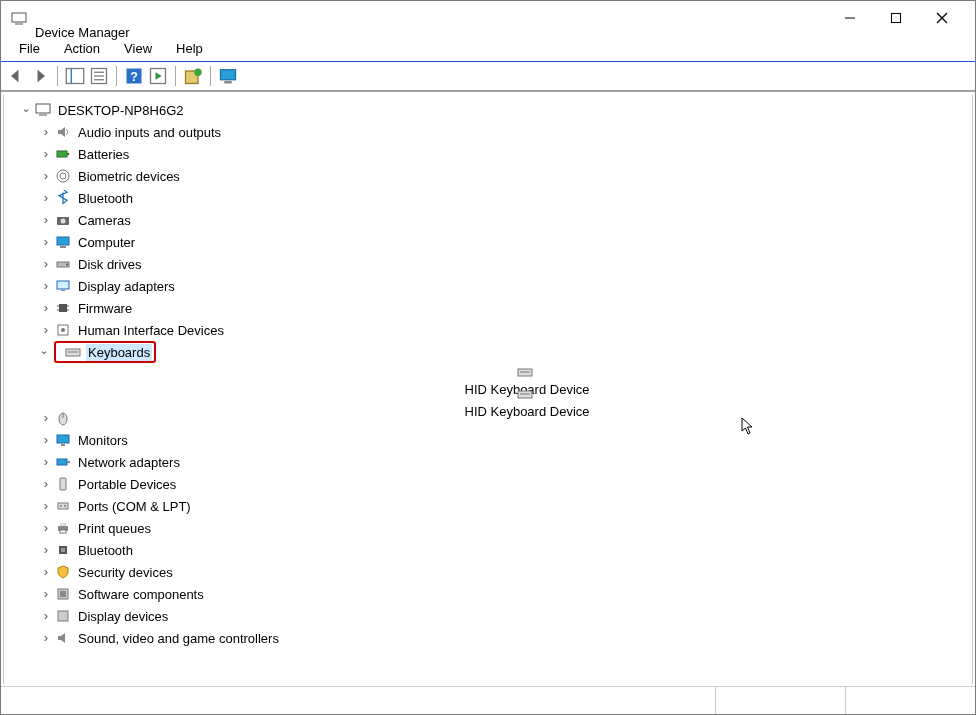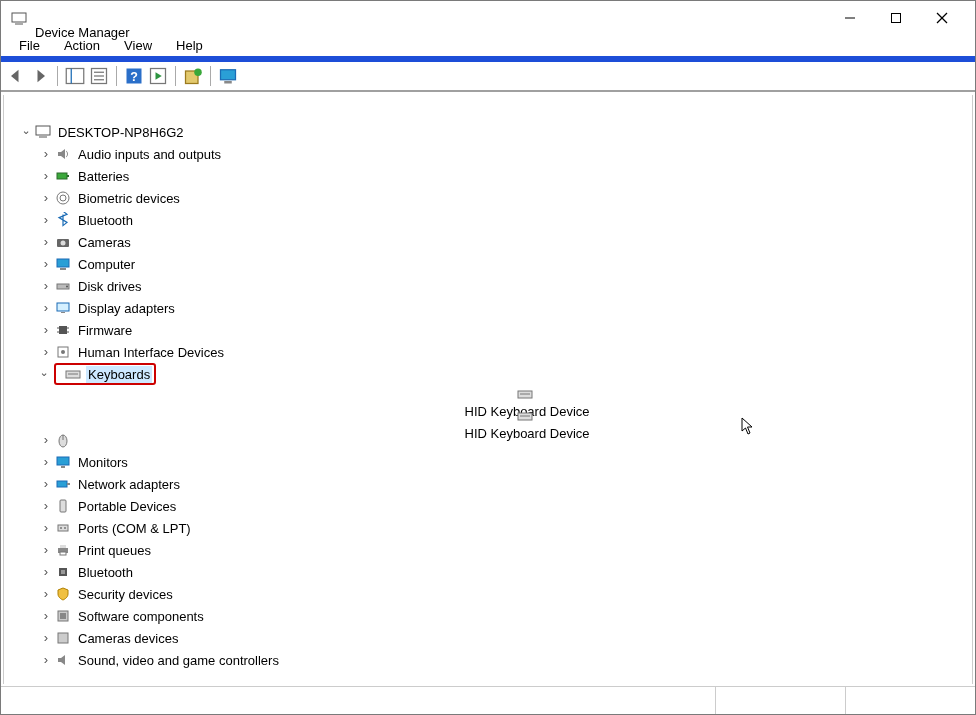--- a/index.html
+++ b/index.html
@@ -31,21 +31,21 @@
     display: flex; align-items: center; justify-content: center;
     font-size: 14px; color: #000;
     cursor: default;
   }
   
   .menubar {
     height: 27px;
     display: flex;
     align-items: center;
     padding: 0 6px;
-    border-bottom: 6px solid #1d4ed8;
+    border-bottom: 1px solid #1d4ed8;
   }
   .menubar .menuitem {
     padding: 4px 12px;
     font-size: 13px;
     cursor: default;
   }
   
   .toolbar {
     height: 30px;
     display: flex;
@@ -67,21 +67,20 @@
     top: 94px; left: 2px; right: 2px; bottom: 30px;
     overflow: hidden;
     border-left: 1px solid #ccc;
     border-right: 1px solid #ccc;
     display:flex;
   }
   .tree {
     flex:1;
     overflow-y: auto;
     padding: 4px 0 4px 0;
-    margin-top: 22px;
   }
   .tree::-webkit-scrollbar { width: 16px; background:#f0f0f0; }
   .tree::-webkit-scrollbar-thumb { background:#c2c2c2; border:2px solid #f0f0f0; border-radius:8px; }
   .node {
     display: flex;
     align-items: center;
     height: 22px;
     white-space: nowrap;
     padding-left: 4px;
   }
@@ -473,21 +472,21 @@
         <span class="label">Software components</span>
       </div>
 
     <div class="node indent1">
         <span class="chev closed"></span>
         <span class="ico">
           <svg viewBox="0 0 16 16">
             <rect x="3" y="3" width="10" height="10" fill="#ccc" stroke="#777"></rect>
           </svg>
         </span>
-        <span class="label">Cameras devices</span>
+        <span class="label">Display devices</span>
       </div>
 
     <div class="node indent1">
         <span class="chev closed"></span>
         <span class="ico">
           <svg viewBox="0 0 16 16">
             <path d="M3 6h3l4-3v10l-4-3H3z" fill="#888"></path>
           </svg>
         </span>
         <span class="label">Sound, video and game controllers</span>

